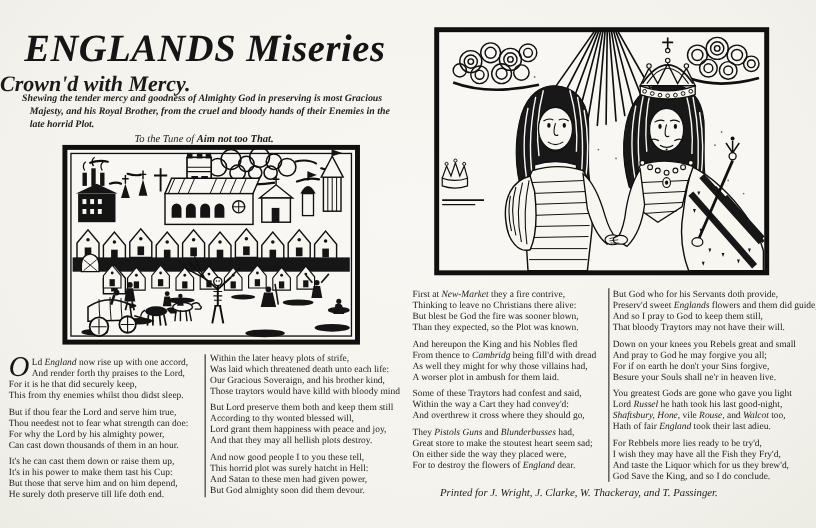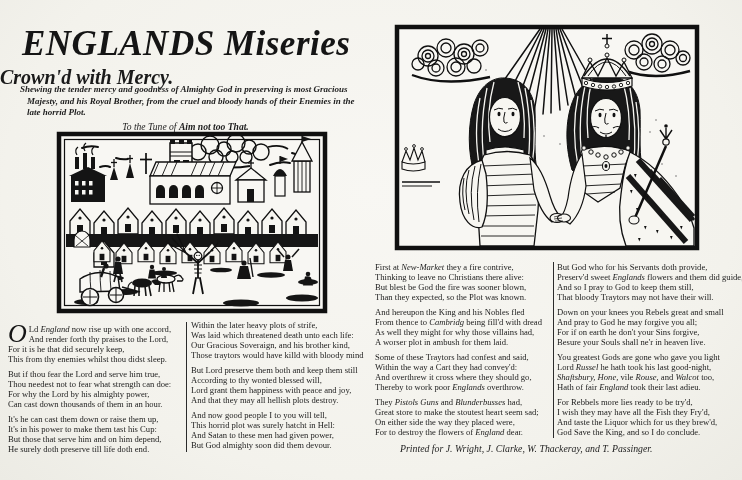--- a/index.html
+++ b/index.html
@@ -565,21 +565,21 @@
       <div class="vline">Our Gracious Soveraign, and his brother kind,</div>
       <div class="vline">Those traytors would have killd with bloody mind</div>
     </div>
     <div class="stanza">
       <div class="vline">But Lord preserve them both and keep them still</div>
       <div class="vline">According to thy wonted blessed will,</div>
       <div class="vline">Lord grant them happiness with peace and joy,</div>
       <div class="vline">And that they may all hellish plots destroy.</div>
     </div>
     <div class="stanza">
-      <div class="vline">And now good people I to you will tell,</div>
+      <div class="vline">And now good people I to you these tell,</div>
       <div class="vline">This horrid plot was surely hatcht in Hell:</div>
       <div class="vline">And Satan to these men had given power,</div>
       <div class="vline">But God almighty soon did them devour.</div>
     </div>
   </div>
 <div class="abs verse" style="left:375px;top:262px;width:176px;">
     <div class="stanza">
       <div class="vline">First at <i>New-Market</i> they a fire contrive,</div>
       <div class="vline">Thinking to leave no Christians there alive:</div>
       <div class="vline">But blest be God the fire was sooner blown,</div>
@@ -588,21 +588,20 @@
     <div class="stanza">
       <div class="vline">And hereupon the King and his Nobles fled</div>
       <div class="vline">From thence to <i>Cambridg</i> being fill'd with dread</div>
       <div class="vline">As well they might for why those villains had,</div>
       <div class="vline">A worser plot in ambush for them laid.</div>
     </div>
     <div class="stanza">
       <div class="vline">Some of these Traytors had confest and said,</div>
       <div class="vline">Within the way a Cart they had convey'd:</div>
       <div class="vline">And overthrew it cross where they should go,</div>
-      <div class="vline">Thereby to work poor <i>Englands</i> overthrow.</div>
     </div>
     <div class="stanza">
       <div class="vline">They <i>Pistols Guns</i> and <i>Blunderbusses</i> had,</div>
       <div class="vline">Great store to make the stoutest heart seem sad;</div>
       <div class="vline">On either side the way they placed were,</div>
       <div class="vline">For to destroy the flowers of <i>England</i> dear.</div>
     </div>
   </div>
 <div class="abs verse" style="left:557px;top:262px;width:184px;">
     <div class="stanza">

